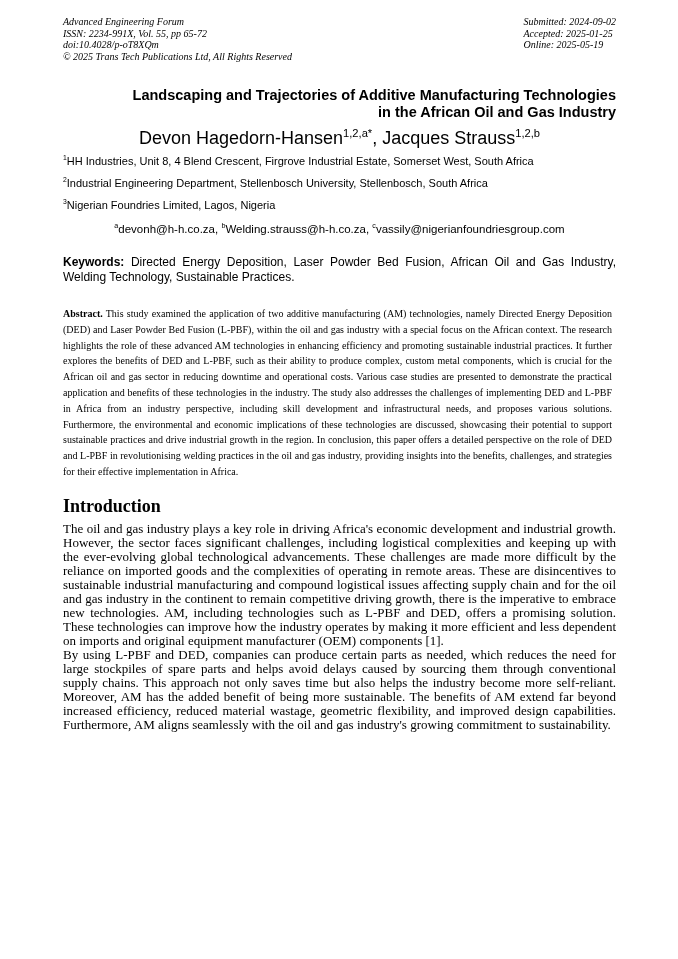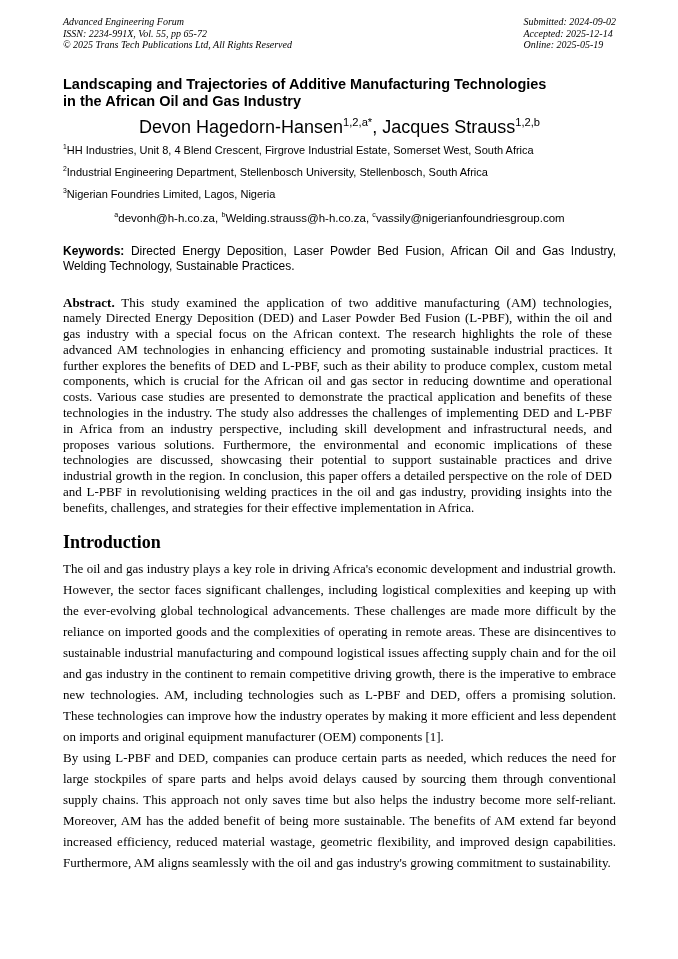--- a/index.html
+++ b/index.html
@@ -20,21 +20,21 @@
     font-size: 10px;
     line-height: 11.5px;
     font-family: "Liberation Serif", serif;
   }
   .jh-right { }
   .title {
     font-family: "Liberation Sans", sans-serif;
     font-weight: bold;
     font-size: 14.5px;
     line-height: 17px;
-    text-align: left;
+    text-align: right;
     margin: 25px 0 0 0;
   }
   .tline { display: block; }
   .authors {
     font-family: "Liberation Sans", sans-serif;
     font-size: 18px;
     line-height: 20px;
     text-align: center;
     margin-top: 7px;
   }
@@ -54,54 +54,55 @@
     margin-top: 11px;
   }
   .keywords {
     font-family: "Liberation Sans", sans-serif;
     font-size: 12px;
     line-height: 15px;
     text-align: justify;
     margin: 19px 0 0 0;
   }
   .abstract {
-    font-size: 13px;
+    font-size: 10px;
     line-height: 15.8px;
     text-align: justify;
     margin: 21px 4px 0 0;
   }
   .secheading {
     font-family: "Liberation Serif", serif;
     font-weight: bold;
     font-size: 18px;
     line-height: 16px;
     margin: 18px 0 0 0;
   }
   .bodypara {
     font-size: 13px;
-    line-height: 21px;
+    line-height: 14px;
     text-align: justify;
     margin: 8px 0 0 0;
   }
   .bodypara + .bodypara { margin-top: 0; }
 </style>
 </head>
 <body>
 
 <div class="page">
 
   <div class="jheader">
     <div class="jh-left">
       <div>Advanced Engineering Forum</div>
       <div>ISSN: 2234-991X, Vol. 55, pp 65-72</div>
+      <div>doi:10.4028/p-oT8XQm</div>
       <div>© 2025 Trans Tech Publications Ltd, All Rights Reserved</div>
     </div>
     <div class="jh-right">
       <div>Submitted: 2024-09-02</div>
-      <div>Accepted: 2025-12-14</div>
+      <div>Accepted: 2025-01-25</div>
       <div>Online: 2025-05-19</div>
     </div>
   </div>
 
   <h1 class="title">
       <span class="tline">Landscaping and Trajectories of Additive Manufacturing Technologies</span>
       <span class="tline">in the African Oil and Gas Industry</span>
     </h1>
 
   <div class="authors">

